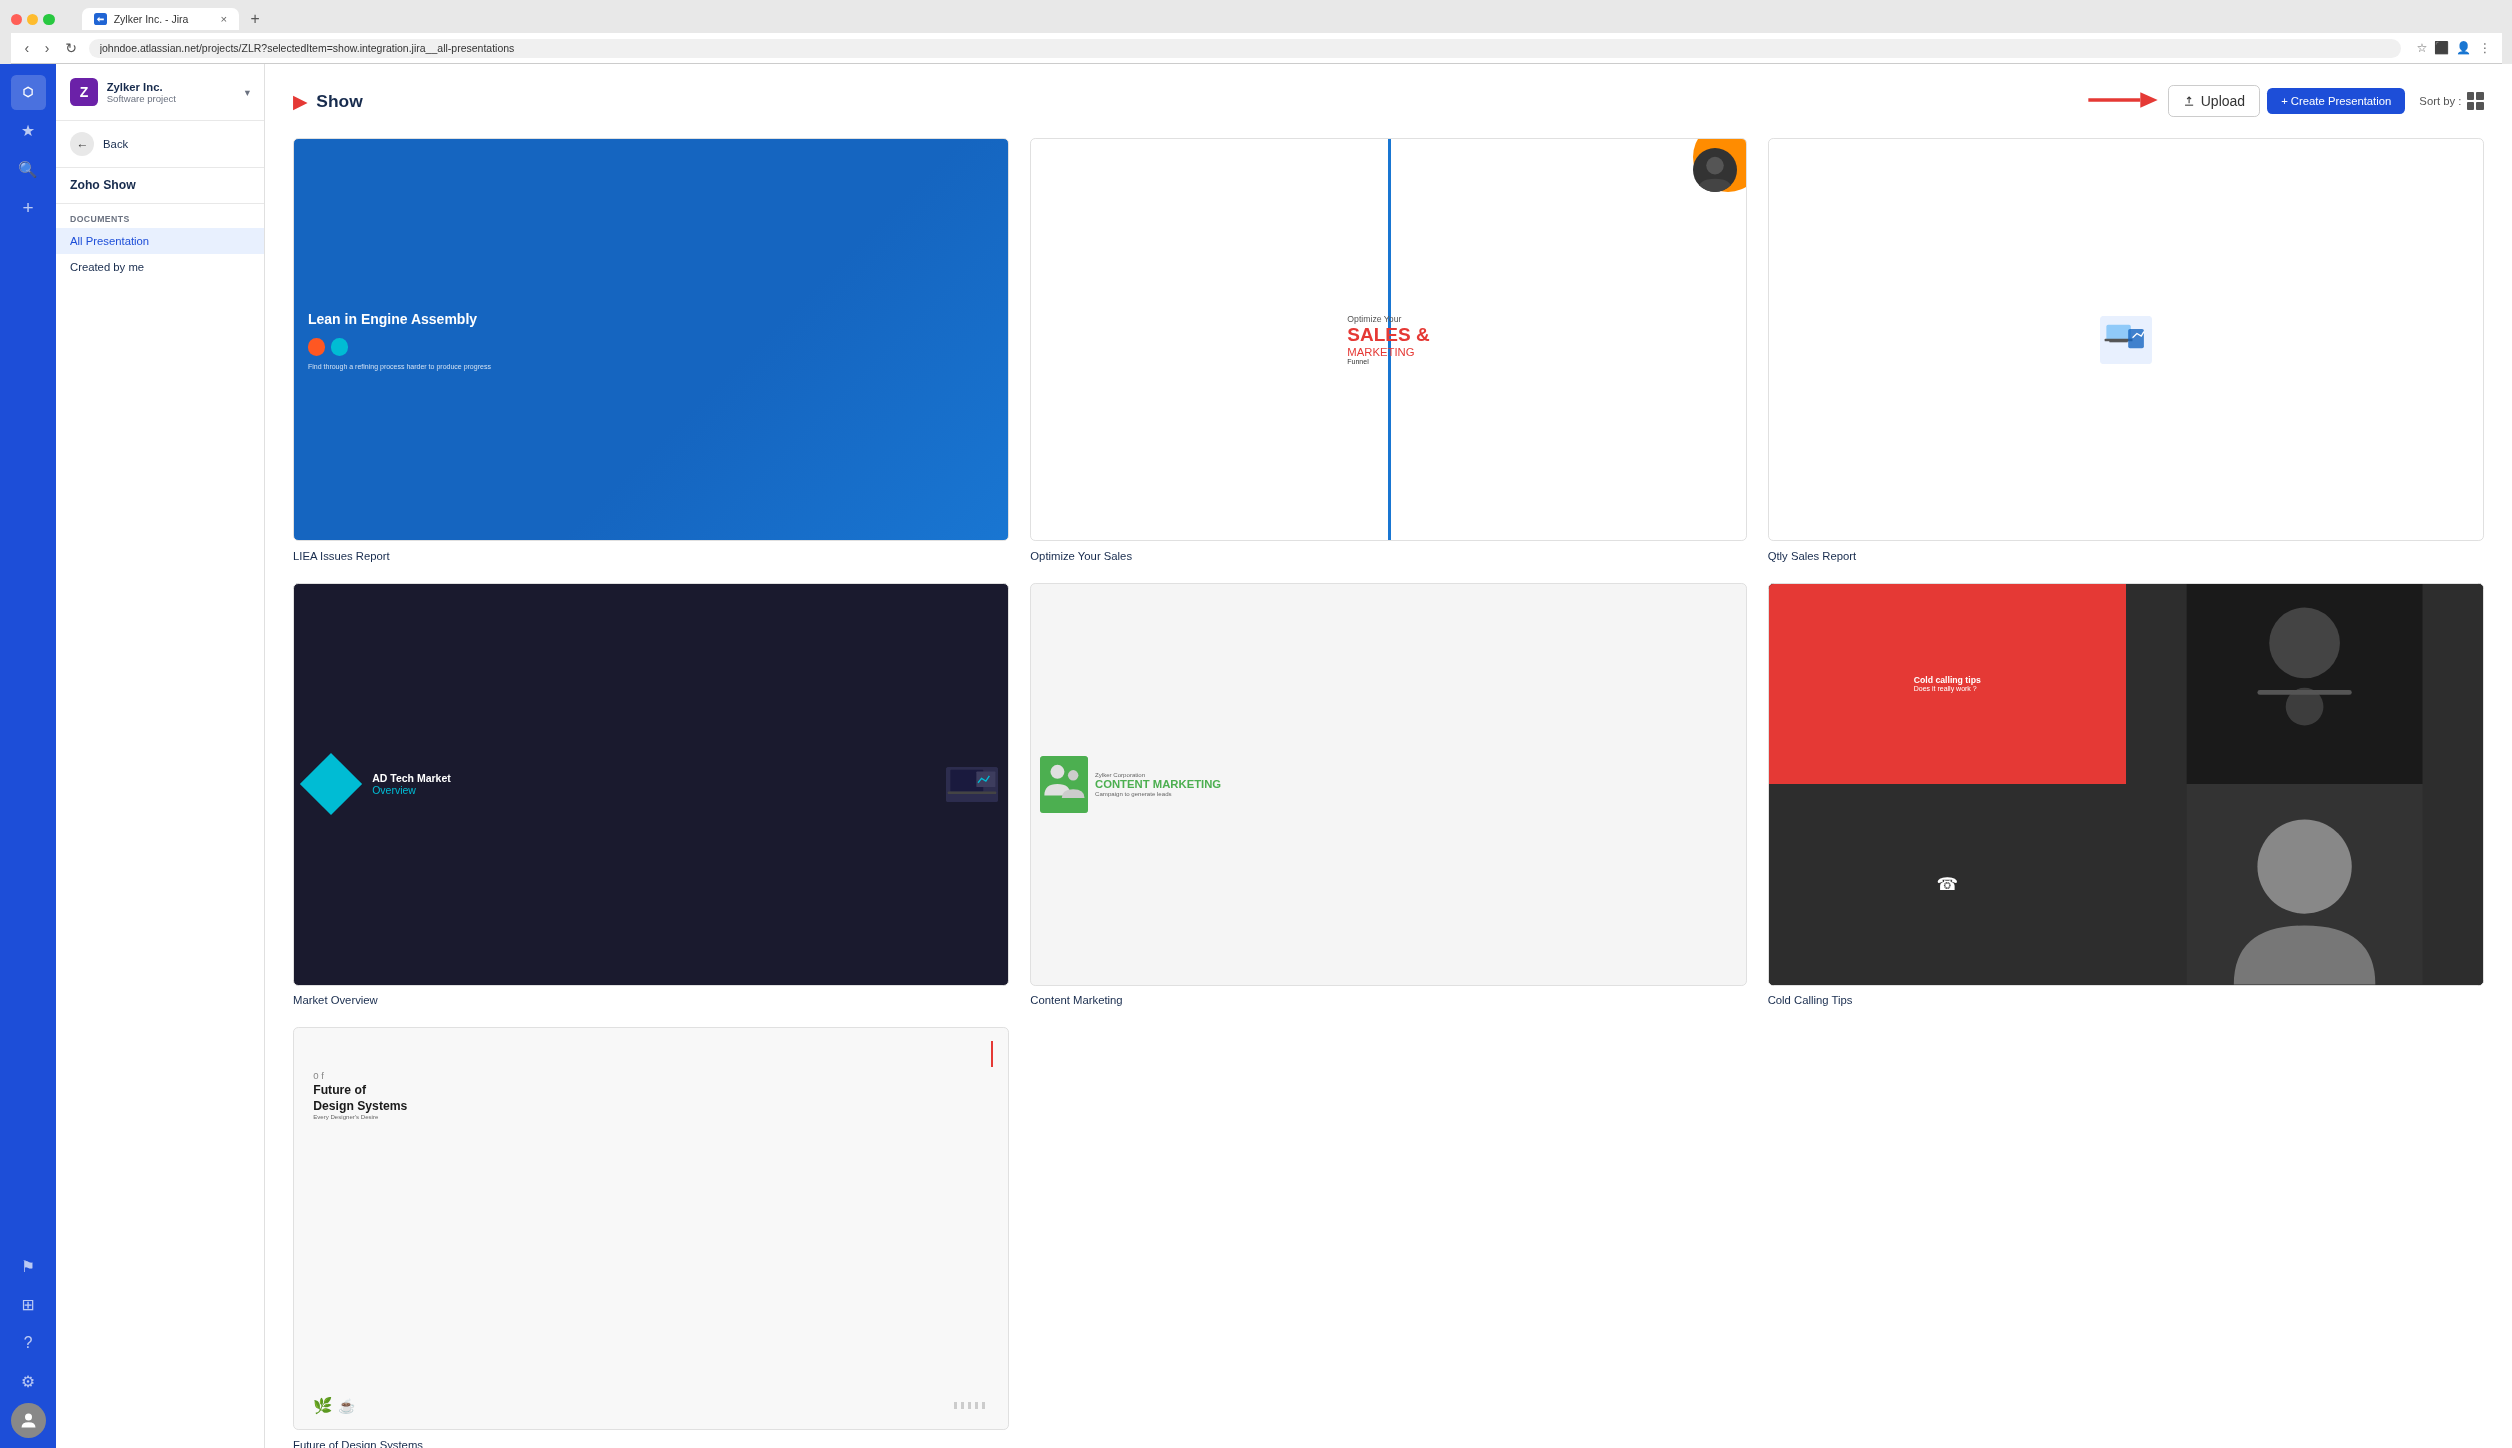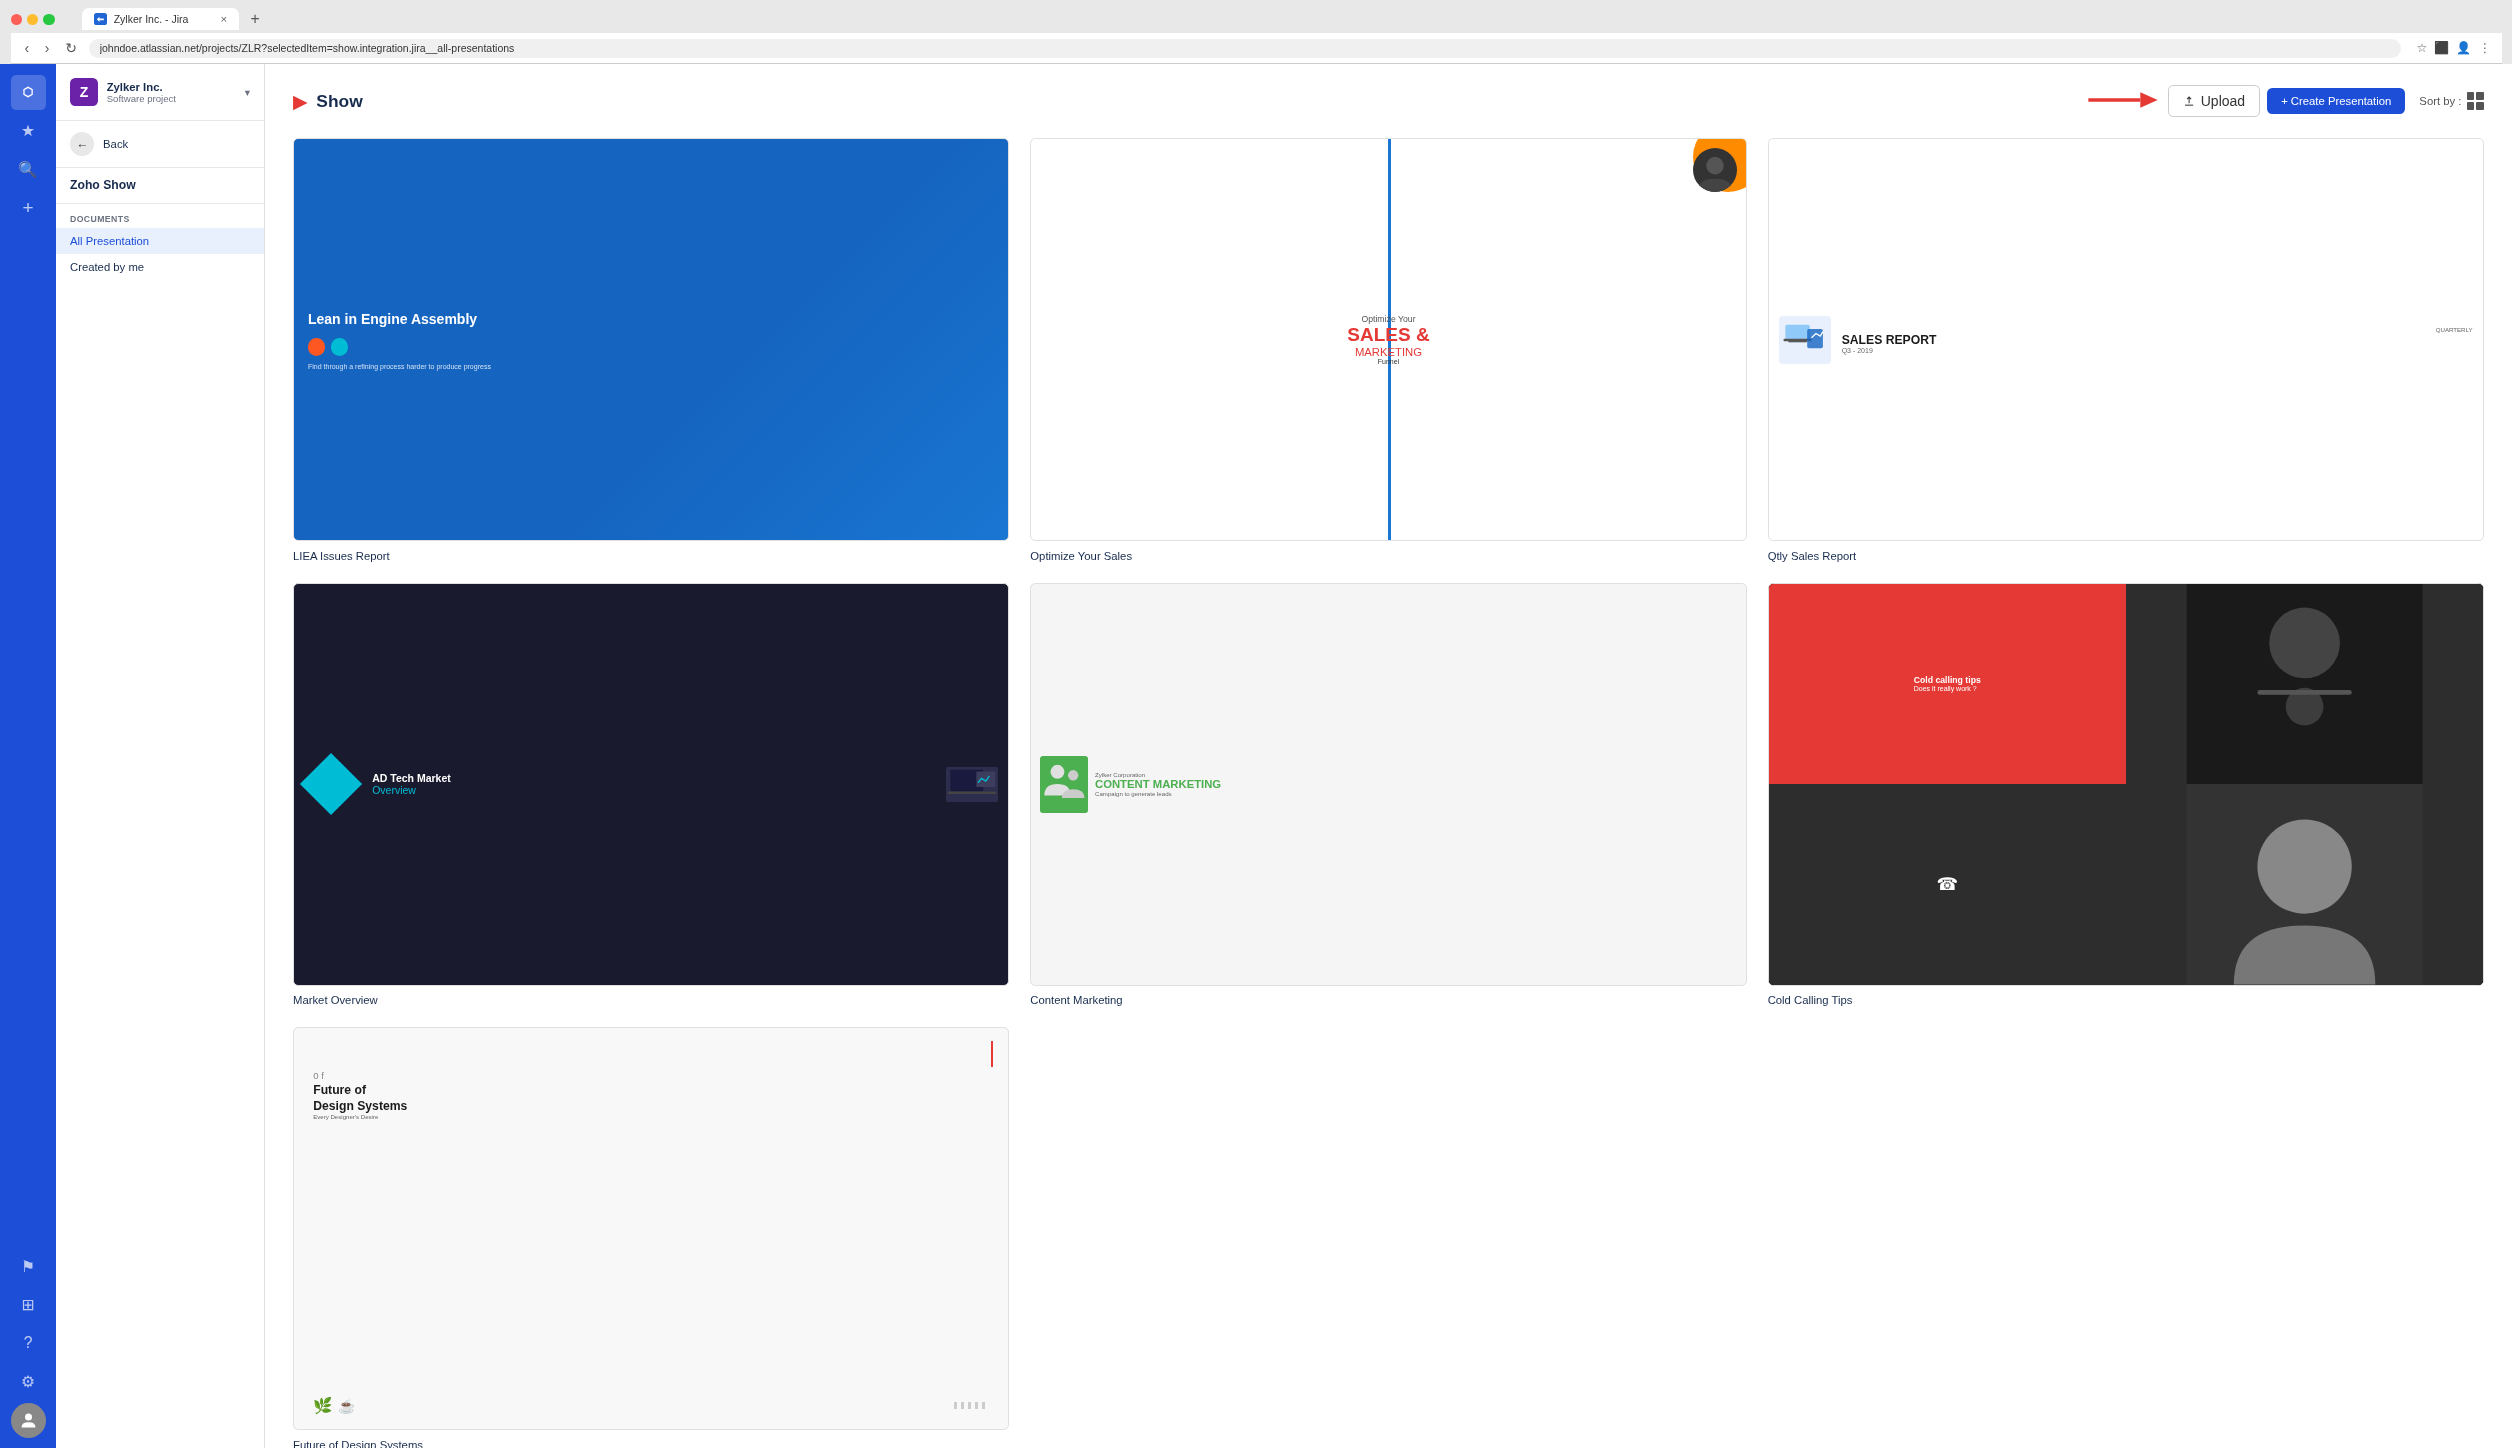--- a/index.html
+++ b/index.html
@@ -64,21 +64,21 @@
     .presentations-grid { display: grid; grid-template-columns: repeat(3, 1fr); gap: 21px; }
     .presentation-card { cursor: pointer; }
     .card-thumbnail { width: 100%; aspect-ratio: 16/9; border-radius: 5.2px; overflow: hidden; background: #ddd; margin-bottom: 8.7px; border: 0.9px solid #e0e0e0; }
     .card-title { font-size: 11.3px; color: #172b4d; font-weight: 400; }
 
     
     .thumb-liea { background: linear-gradient(135deg, #1565c0 60%, #1976d2 100%); display: flex; flex-direction: column; justify-content: center; padding: 14px; color: white; }
     .thumb-liea .main-text { font-size: 14px; font-weight: 700; line-height: 1.3; }
     .thumb-liea .sub-text { font-size: 7px; margin-top: 7px; opacity: 0.8; }
 
-    .thumb-sales { background: white; display: flex; align-items: center; justify-content: center; position: relative; overflow: hidden; text-align: center; }
+    .thumb-sales { background: white; display: flex; align-items: center; justify-content: center; position: relative; overflow: hidden; }
     .thumb-sales .orange-shape { position: absolute; top: -17.4px; right: -17.4px; width: 70px; height: 70px; background: #ff8c00; border-radius: 50%; }
     .thumb-sales .blue-accent { position: absolute; left: 50%; top: 0; bottom: 0; width: 2.6px; background: #1976d2; }
     .thumb-sales .text-area { padding: 10.5px; z-index: 1; }
     .thumb-sales .optimize { font-size: 8.7px; color: #555; }
     .thumb-sales .sales { font-size: 19px; font-weight: 700; color: #e53935; }
     .thumb-sales .marketing { font-size: 11.3px; color: #e53935; }
     .thumb-sales .funnel { font-size: 7px; color: #333; }
     .thumb-sales .circle-img { position: absolute; right: 8.7px; top: 8.7px; width: 44px; height: 44px; border-radius: 50%; background: #333; overflow: hidden; z-index: 2; }
 
     .thumb-agile { background: #3b4bc8; display: flex; flex-direction: column; padding: 10.5px; color: white; }
@@ -284,25 +284,20 @@
           <div class="left-img">
             <svg width="48" height="48" viewBox="0 0 55 55">
               <rect width="55" height="55" fill="#e8f0fe"></rect>
               <rect x="5" y="10" width="28" height="18" rx="2" fill="#90caf9"></rect>
               <rect x="3" y="26" width="32" height="3" rx="1" fill="#555"></rect>
               <rect x="8" y="29" width="22" height="1" rx="1" fill="#333"></rect>
               <rect x="30" y="15" width="18" height="22" rx="2" fill="#1565c0" opacity="0.8"></rect>
               <path d="M35,25 L40,20 L45,23 L48,18" stroke="white" stroke-width="1.5" fill="none"></path>
             </svg>
           </div>
-          <div class="right-text">
-            <div class="quarterly">QUARTERLY</div>
-            <div class="sales-report">SALES REPORT</div>
-            <div class="date">Q3 - 2019</div>
-          </div>
         </div>
         <div class="card-title">Qtly Sales Report</div>
       </div>
 
       <div class="presentation-card">
         <div class="card-thumbnail thumb-market">
           <div style="position:relative; width:52px; height:52px; display:flex; align-items:center; justify-content:center; flex-shrink:0;">
             <div class="diamond">
               <span class="diamond-text"></span>
             </div>

